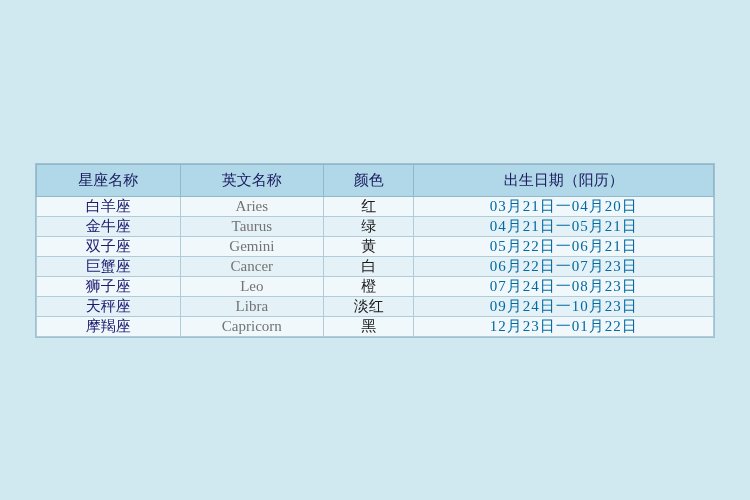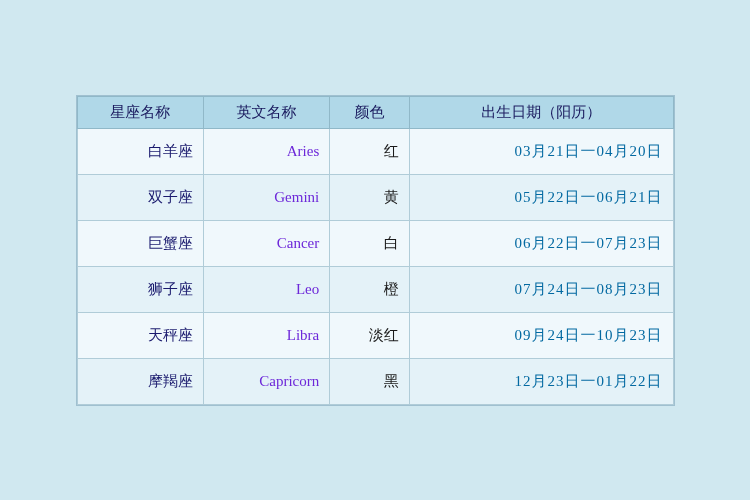--- a/index.html
+++ b/index.html
@@ -15,21 +15,21 @@
       display: flex;
       align-items: center;
       justify-content: center;
       font-family: "SimSun", "宋体", serif;
       font-size: 15px;
     }
 
     .table-container {
       background-color: #e8f4f8;
       border: 1px solid #a0c0d0;
-      width: 599px;
+      width: 680px;
     }
 
     table {
       width: 100%;
       border-collapse: collapse;
     }
 
     thead tr {
       background-color: #b0d8e8;
     }
@@ -46,32 +46,32 @@
     tbody tr {
       background-color: #f0f8fc;
     }
 
     tbody tr:nth-child(even) {
       background-color: #e4f2f8;
     }
 
     tbody td {
       border: 1px solid #b0ccd8;
-      padding: 13px 10px;
-      text-align: right;
+      padding: 0 10px;
+      text-align: center;
       color: #1a1a1a;
       font-size: 15px;
     }
 
     tbody td:first-child {
       color: #1a1a6e;
     }
 
     tbody td:nth-child(2) {
-      color: #6d28d9;
+      color: #737373;
     }
 
     tbody td:nth-child(4) {
       color: #0369a1;
       letter-spacing: 1px;
     }
   </style>
 </head>
 <body>
 
@@ -84,20 +84,26 @@
         <th>颜色</th>
         <th>出生日期（阳历）</th>
       </tr>
     </thead>
     <tbody id="table-body">
     <tr>
           <td>白羊座</td>
           <td>Aries</td>
           <td>红</td>
           <td>03月21日一04月20日</td>
+        </tr>
+        <tr>
+          <td>金牛座</td>
+          <td>Taurus</td>
+          <td>绿</td>
+          <td>04月21日一05月21日</td>
         </tr>
         <tr>
           <td>双子座</td>
           <td>Gemini</td>
           <td>黄</td>
           <td>05月22日一06月21日</td>
         </tr>
         <tr>
           <td>巨蟹座</td>
           <td>Cancer</td>

